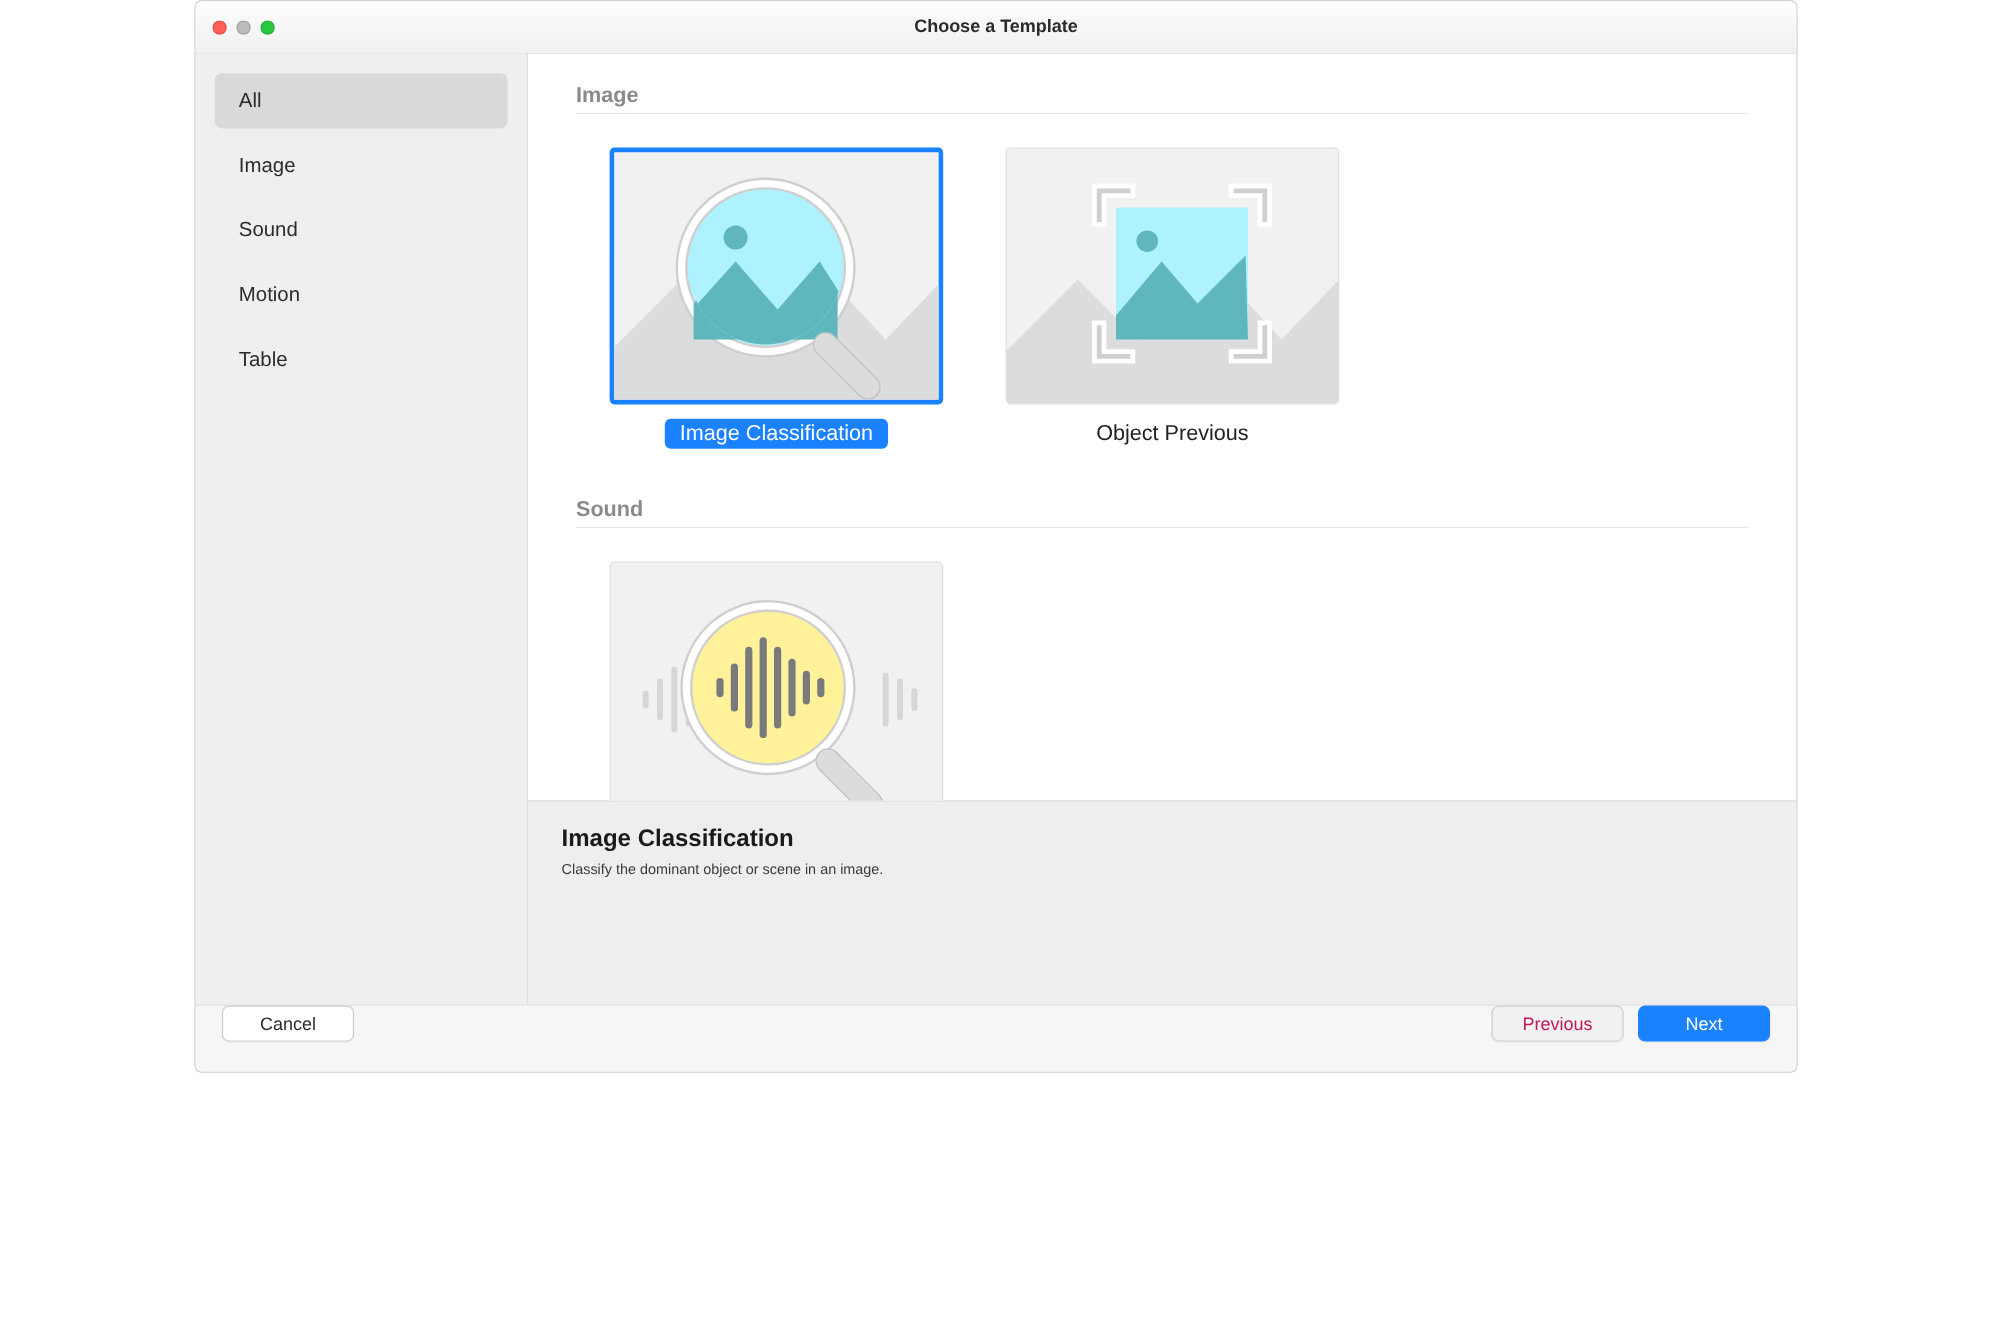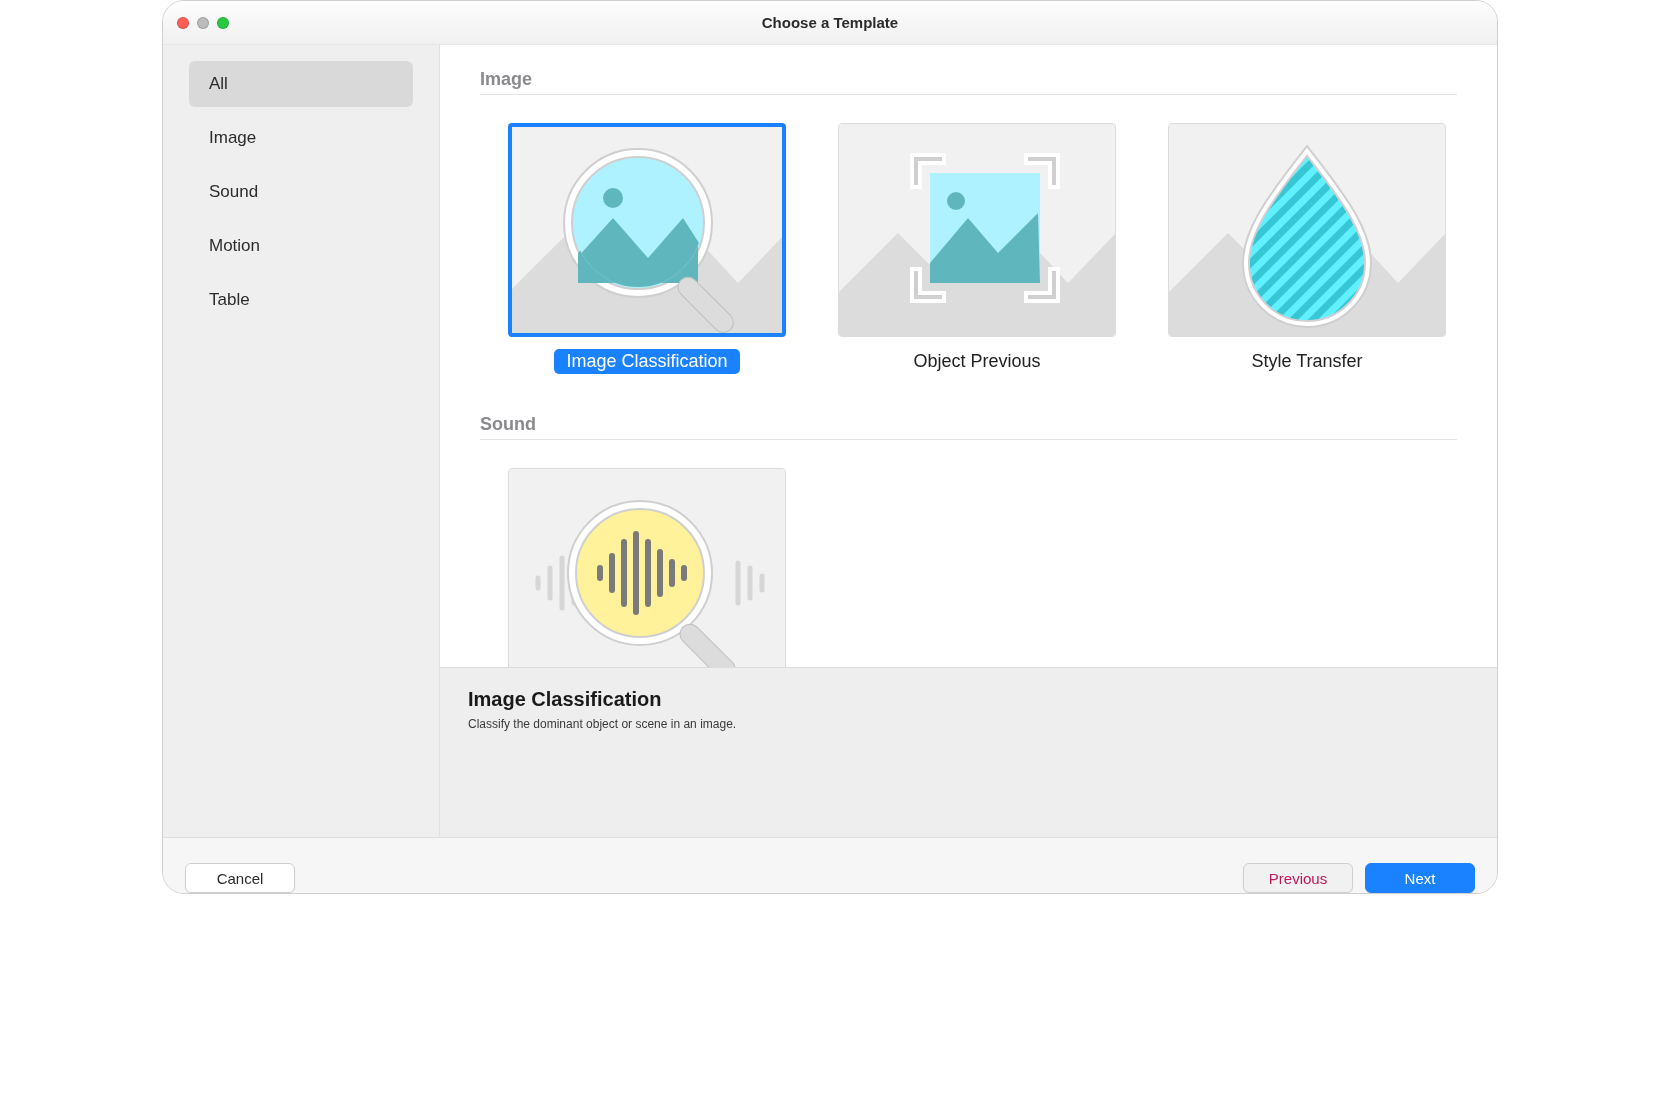--- a/index.html
+++ b/index.html
@@ -10,21 +10,21 @@
     background: #fff;
     width: 1660px;
     height: 1110px;
     overflow: hidden;
   }
   .window {
     width: 1336px;
     height: 894px;
     margin: 0 auto;
     border: 1px solid #d0d0d0;
-    border-radius: 22px;
+    border-radius: 6px;
     background: #fff;
     display: flex;
     flex-direction: column;
     overflow: hidden;
     position: relative;
   }
   
   .titlebar {
     height: 44px;
     border-bottom: 1px solid #e7e7e7;
@@ -54,21 +54,21 @@
 
   
   .body {
     flex: 1;
     display: flex;
     min-height: 0;
   }
   .sidebar {
     width: 277px;
     background: #efefef;
-    padding: 16px 26px;
+    padding: 16px 16px;
     border-right: 1px solid #e1e1e1;
     display: flex;
     flex-direction: column;
     gap: 8px;
   }
   .sidebar-item {
     height: 46px;
     border-radius: 6px;
     padding: 0 20px;
     display: flex;
@@ -159,21 +159,21 @@
     font-size: 12px;
     color: #3a3a3a;
   }
 
   
   .footer {
     height: 56px;
     border-top: 1px solid #dedede;
     background: #f6f6f6;
     display: flex;
-    align-items: flex-end;
+    align-items: flex-start;
     padding: 0 22px;
     gap: 12px;
   }
   .footer .spacer { flex: 1; }
   .btn {
     height: 30px;
     min-width: 110px;
     padding: 0 18px;
     border-radius: 6px;
     border: 1px solid #cfcfcf;
@@ -290,39 +290,20 @@
                     <path d="M192 36 L216 36 L216 60"></path>
                     <path d="M216 150 L216 174 L192 174"></path>
                     <path d="M102 174 L78 174 L78 150"></path>
                   </g>
                 </svg>
               </span>
             </div>
             <span class="card-label">Object Previous</span>
           </div>
 
-          <div class="card">
-            <div class="thumb">
-              <span>
-                <svg width="278" height="214" viewBox="0 0 278 214">
-                  <rect x="0" y="0" width="278" height="214" fill="#f1f1f1"></rect>
-                  <path d="M0 170 L60 110 L110 160 L170 95 L230 160 L278 110 L278 214 L0 214 Z" fill="#dcdcdc"></path>
-                  <defs>
-                    <pattern id="hatch" width="14" height="14" patternUnits="userSpaceOnUse" patternTransform="rotate(45)">
-                      <rect width="14" height="14" fill="#60f0ff"></rect>
-                      <rect width="7" height="14" fill="#36c6d4"></rect>
-                    </pattern>
-                  </defs>
-                  <path d="M139 28 C 180 80, 200 110, 200 140 A 61 61 0 1 1 78 140 C 78 110, 98 80, 139 28 Z" fill="url(#hatch)" stroke="#cfcfcf" stroke-width="8"></path>
-                  <path d="M139 28 C 180 80, 200 110, 200 140 A 61 61 0 1 1 78 140 C 78 110, 98 80, 139 28 Z" fill="none" stroke="#ffffff" stroke-width="4"></path>
-                </svg>
-              </span>
-            </div>
-            <span class="card-label">Style Transfer</span>
-          </div>
 
         </div>
 
         <div class="section-title">Sound</div>
         <hr class="section-rule">
 
         <div class="card-row">
           <div class="card">
             <div class="thumb">
               <span>

